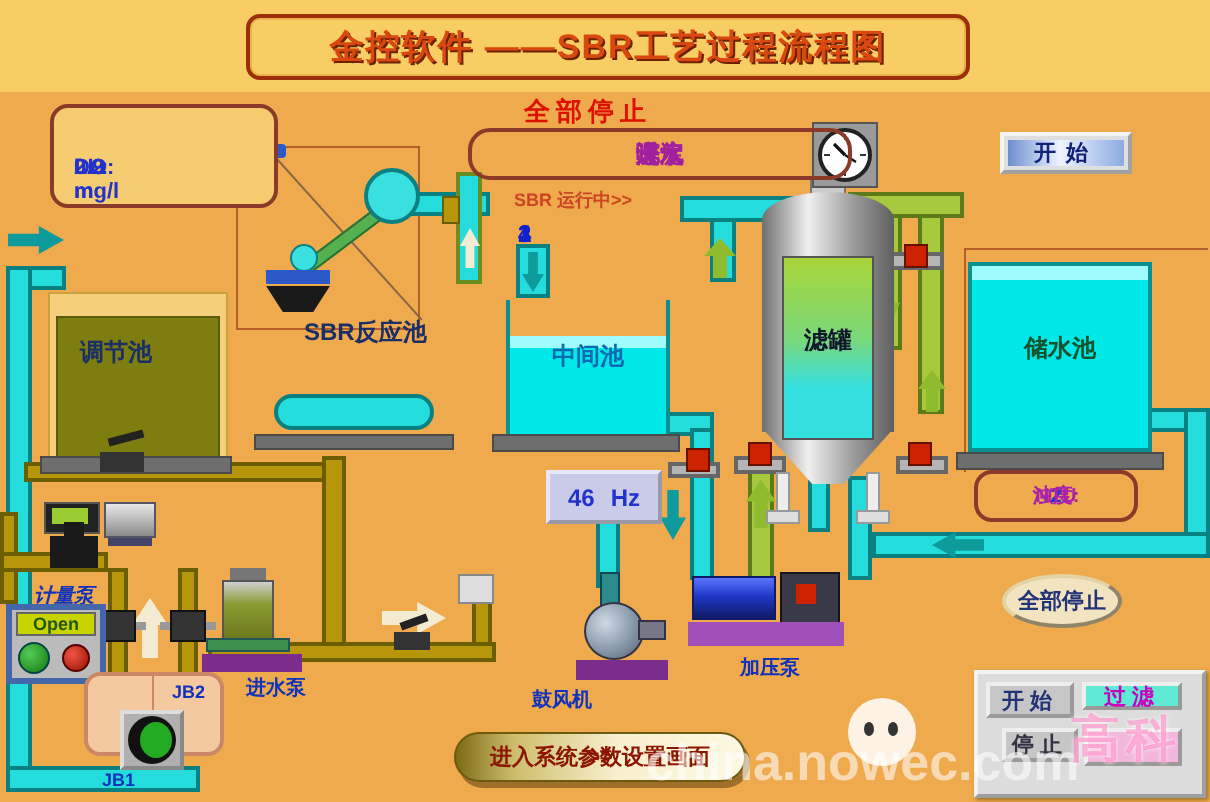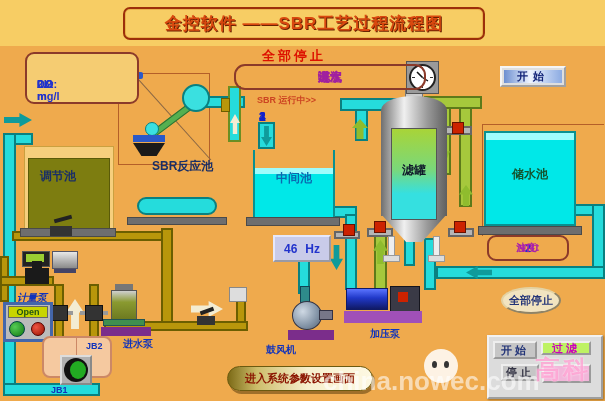--- a/index.html
+++ b/index.html
@@ -46,21 +46,21 @@
   .turb-box span{position:static;}
   
   .btn-top-start{left:500px;top:66px;width:66px;height:21px;background:#dfdfdf;border:2px outset #f5f5f5;}
   .btn-top-start .inner{left:2px;top:2px;right:2px;bottom:2px;background:linear-gradient(90deg,#6d8fd0,#eef4ff 45%,#8cabe2);
     display:flex;align-items:center;justify-content:center;color:#112277;font-size:11px;font-weight:bold;letter-spacing:5px;}
   .btn-stopall{left:501px;top:287px;width:60px;height:27px;border-radius:50%;background:#f2e4c0;border:2px outset #e3d2a4;
     display:flex;align-items:center;justify-content:center;color:#223377;font-size:11px;font-weight:bold;}
   .panel-br{left:487px;top:335px;width:116px;height:64px;background:#dcdcdc;border:2px outset #f2f2f2;box-shadow:1px 1px 2px rgba(80,50,0,.5);}
   .panel-br .b{display:flex;align-items:center;justify-content:center;font-weight:bold;font-size:11px;border:2px outset #eee;}
   .b.gray1{left:4px;top:4px;width:44px;height:18px;background:#c6c6c6;color:#223377;letter-spacing:3px;}
-  .b.pink1{left:52px;top:4px;width:50px;height:14px;background:#bef264;color:#cc00bb;letter-spacing:3px;}
+  .b.pink1{left:52px;top:4px;width:50px;height:14px;background:#5eead4;color:#cc00bb;letter-spacing:3px;}
   .b.gray2{left:12px;top:27px;width:38px;height:17px;background:#c6c6c6;color:#333344;letter-spacing:3px;}
   .b.pink2{left:53px;top:27px;width:49px;height:19px;background:#f2b6da;}
   .btn-settings{left:227px;top:366px;width:146px;height:25px;border-radius:13px;
     background:linear-gradient(90deg,#7c6a16,#cdbd6a 20%,#f7efcd 55%,#fdf8e2);
     border:1px solid #6b5a10;box-shadow:2px 3px 0 rgba(60,40,0,.45);
     display:flex;align-items:center;justify-content:center;gap:10px;color:#8b1500;font-size:11px;font-weight:bold;}
   .btn-settings span{position:static;}
   
   .eq-label{color:#1133bb;font-weight:bold;font-size:10px;white-space:nowrap;}
   

